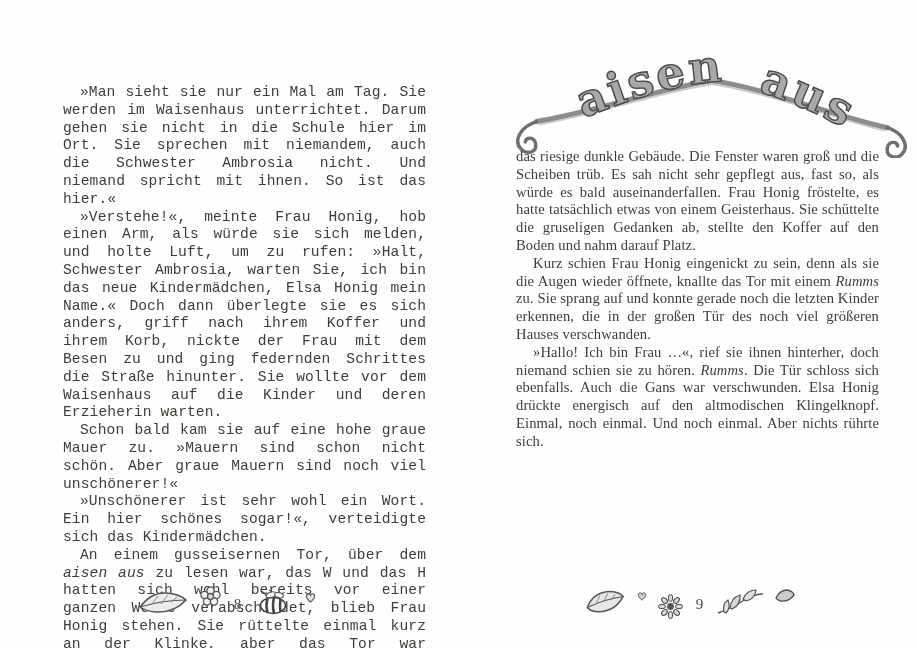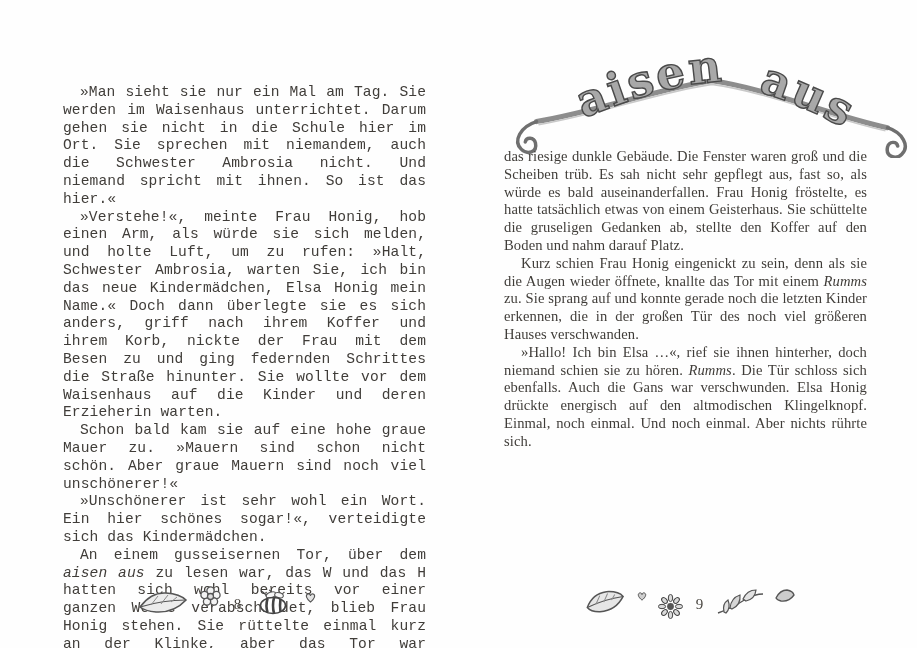--- a/index.html
+++ b/index.html
@@ -17,21 +17,21 @@
     width: 363px;
     text-align: justify;
     font-size: 14.6px;
     line-height: 17.8px;
     color: #403d39;
     letter-spacing: 0.1px;
     hyphens: auto;
     -webkit-hyphens: auto;
   }
   .text-left  { left: 63px;  top: 84px; font-family: Liberation Mono, monospace;  }
-  .text-right { left: 504px; top: 148px; }
+  .text-right { left: 516px; top: 148px; }
 
   .para { margin: 0; }
   .para.indent { text-indent: 17px; }
   .em { font-style: italic; }
 
   .banner {
     position: absolute;
     left: 512px; top: 26px;
     width: 400px; height: 132px;
   }
@@ -136,21 +136,21 @@
       </text>
       <text>
         <textPath href="#banner-arc-text" startOffset="62%">aus</textPath>
       </text>
     </svg>
   </div>
 
   <div class="text-block text-right" lang="de">
       <p class="para"><span>das riesige dunkle Gebäude. Die Fenster waren groß und die Scheiben trüb. Es sah nicht sehr gepflegt aus, fast so, als würde es bald auseinanderfallen. Frau Honig fröstelte, es hatte tatsächlich etwas von einem Geisterhaus. Sie schüttelte die gruseligen Gedanken ab, stellte den Koffer auf den Boden und nahm darauf Platz.</span></p>
       <p class="para indent"><span>Kurz schien Frau Honig eingenickt zu sein, denn als sie die Augen wieder öffnete, knallte das Tor mit einem </span><span class="em">Rumms</span><span> zu. Sie sprang auf und konnte gerade noch die letzten Kinder erkennen, die in der großen Tür des noch viel größeren Hauses verschwanden.</span></p>
-      <p class="para indent"><span>»Hallo! Ich bin Elsa …«, rief sie ihnen hinterher, doch niemand schien sie zu hören. </span><span class="em">Rumms</span><span>. Die Tür schloss sich ebenfalls. Auch die Gans war verschwunden. Elsa Honig drückte energisch auf den altmodischen Klingelknopf. Einmal, noch einmal. Und noch einmal. Aber nichts rührte sich.</span></p>
+      <p class="para indent"><span>»Hallo! Ich bin Frau …«, rief sie ihnen hinterher, doch niemand schien sie zu hören. </span><span class="em">Rumms</span><span>. Die Tür schloss sich ebenfalls. Auch die Gans war verschwunden. Elsa Honig drückte energisch auf den altmodischen Klingelknopf. Einmal, noch einmal. Und noch einmal. Aber nichts rührte sich.</span></p>
     </div>
 
   <div class="footer footer-right">
     <span class="ico tilt-l">
       <svg width="42" height="26" viewBox="0 0 42 26">
         <path d="M3 16 Q 10 3 24 3 Q 36 4 40 10 Q 31 23 15 22 Q 6 21 3 16 Z" fill="#e6e6e6" stroke="#555" stroke-width="1.5"></path>
         <path d="M3 16 Q 21 10 40 10" stroke="#555" stroke-width="1" fill="none"></path>
         <path d="M12 14 L17 6 M20 13 L25 5 M28 12 L32 7" stroke="#8a8a8a" stroke-width="1" fill="none"></path>
       </svg>
     </span>

